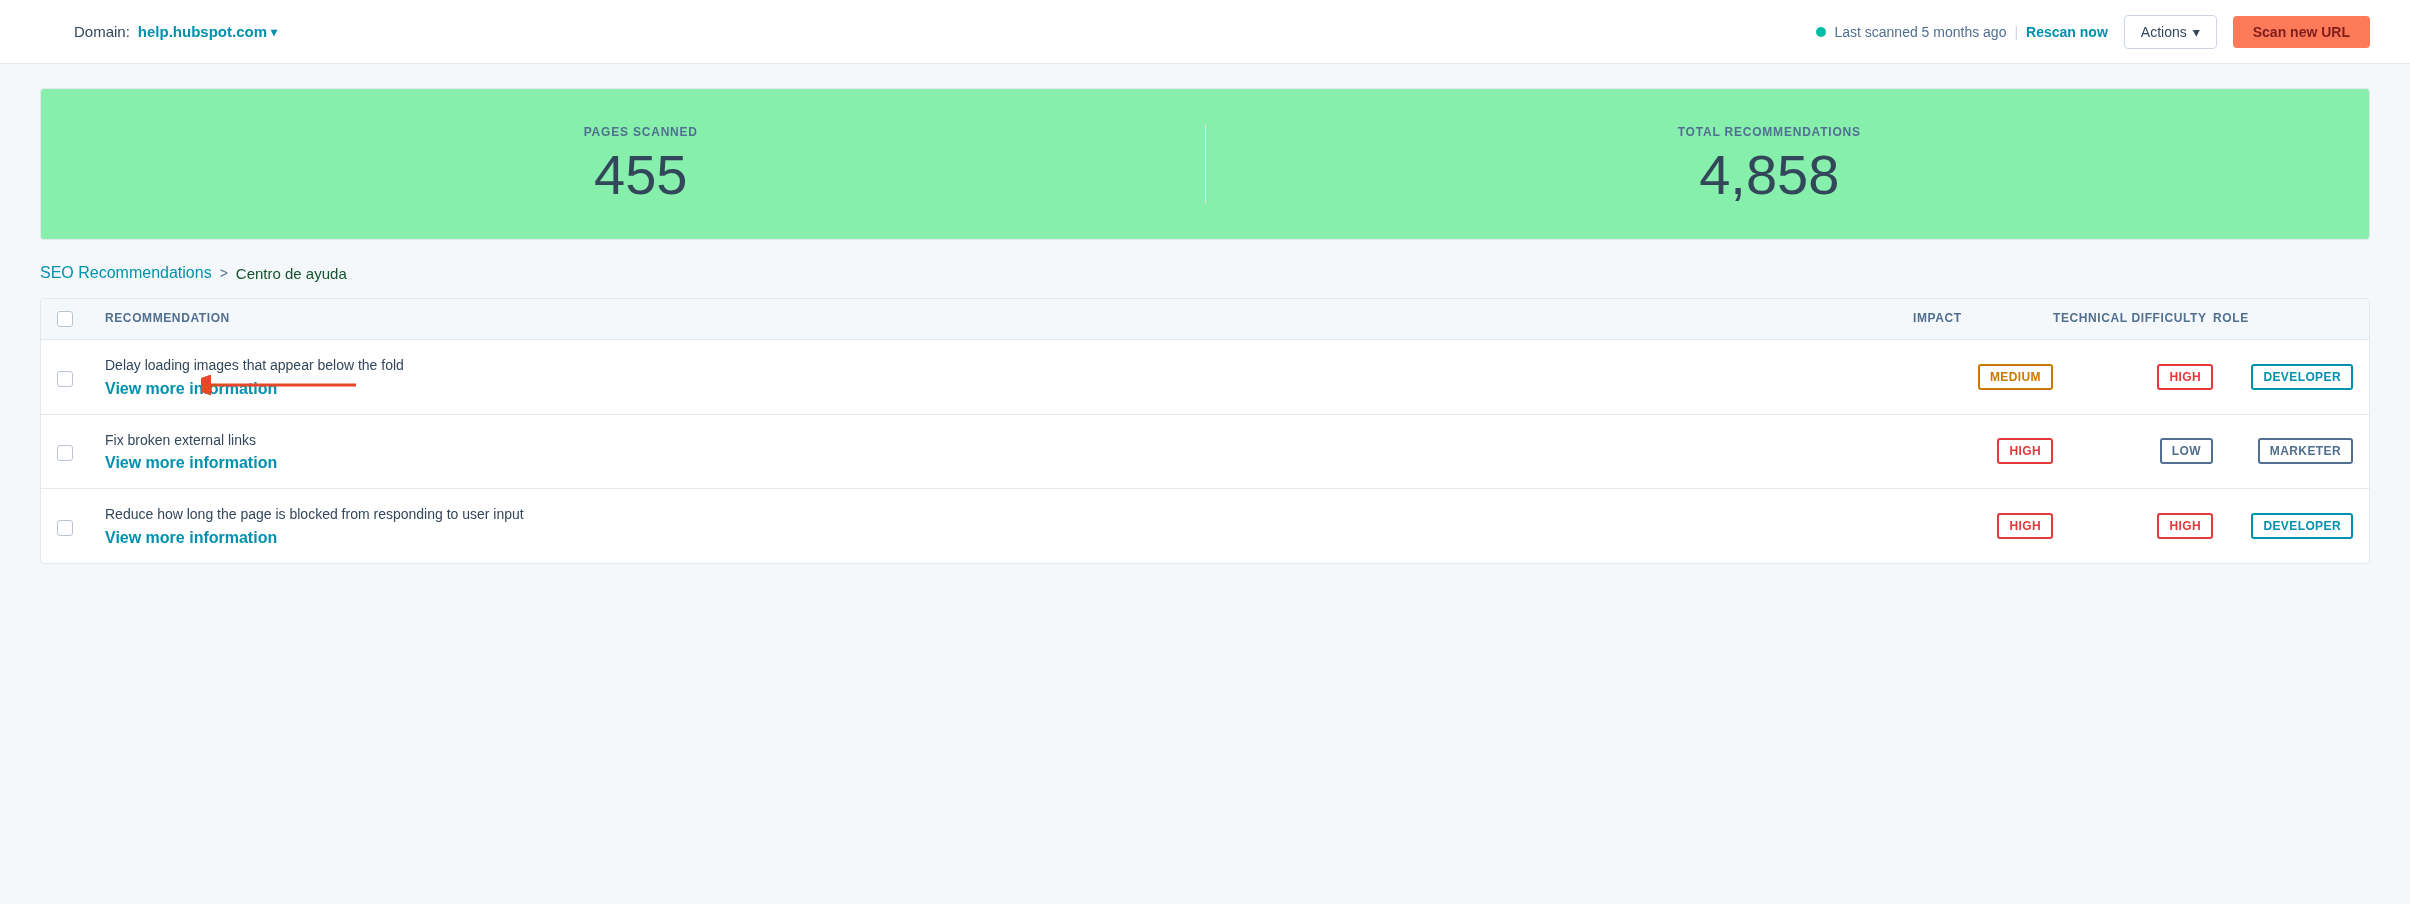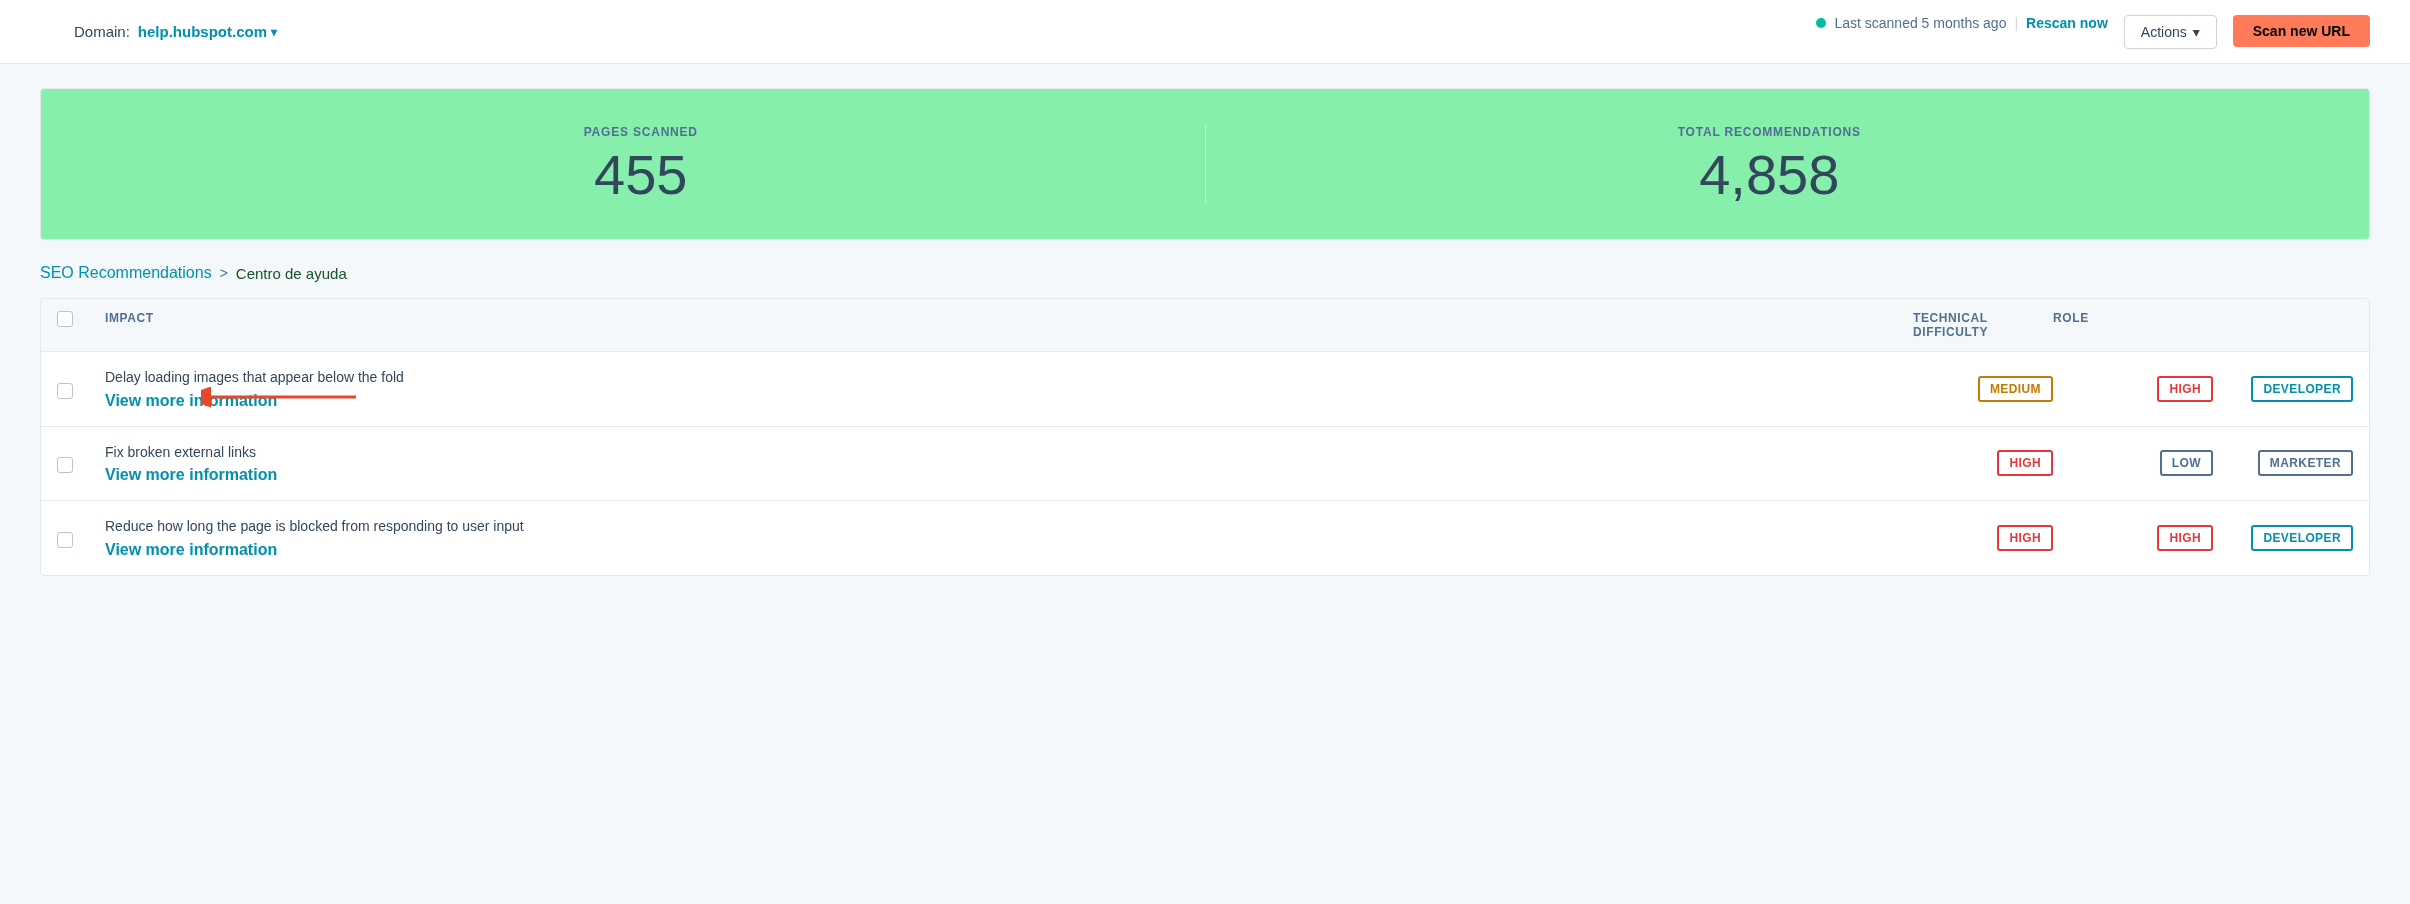--- a/index.html
+++ b/index.html
@@ -48,21 +48,21 @@
       gap: 4px;
       cursor: pointer;
     }
 
     .domain-link .chevron {
       font-size: 12px;
     }
 
     .header-right {
       display: flex;
-      align-items: flex-start;
+      align-items: center;
       gap: 16px;
     }
 
     .scan-status {
       display: flex;
       align-items: center;
       gap: 8px;
       font-size: 14px;
       color: #516f90;
     }
@@ -95,21 +95,21 @@
       cursor: pointer;
       font-size: 14px;
       font-weight: 500;
       display: flex;
       align-items: center;
       gap: 6px;
     }
 
     .btn-scan {
       background: #ff7a59;
-      color: #000000;
+      color: #7f1d1d;
       border: none;
       padding: 8px 20px;
       border-radius: 4px;
       cursor: pointer;
       font-size: 14px;
       font-weight: 600;
     }
 
     
     .stats-section {
@@ -349,20 +349,21 @@
   <span class="breadcrumb-sep">&gt;</span>
   <span class="breadcrumb-current">Centro de ayuda</span>
 </div>
 
 <div class="table-section">
 
   <div class="table-header">
     <div>
       <div class="checkbox"></div>
     </div>
+    <div class="col-header">RECOMMENDATION</div>
     <div class="col-header center">IMPACT</div>
     <div class="col-header center">TECHNICAL DIFFICULTY</div>
     <div class="col-header center">ROLE</div>
   </div>
 
   <div class="table-row arrow-container">
     <div class="checkbox-cell">
       <div class="checkbox"></div>
     </div>
     <div class="rec-cell">

